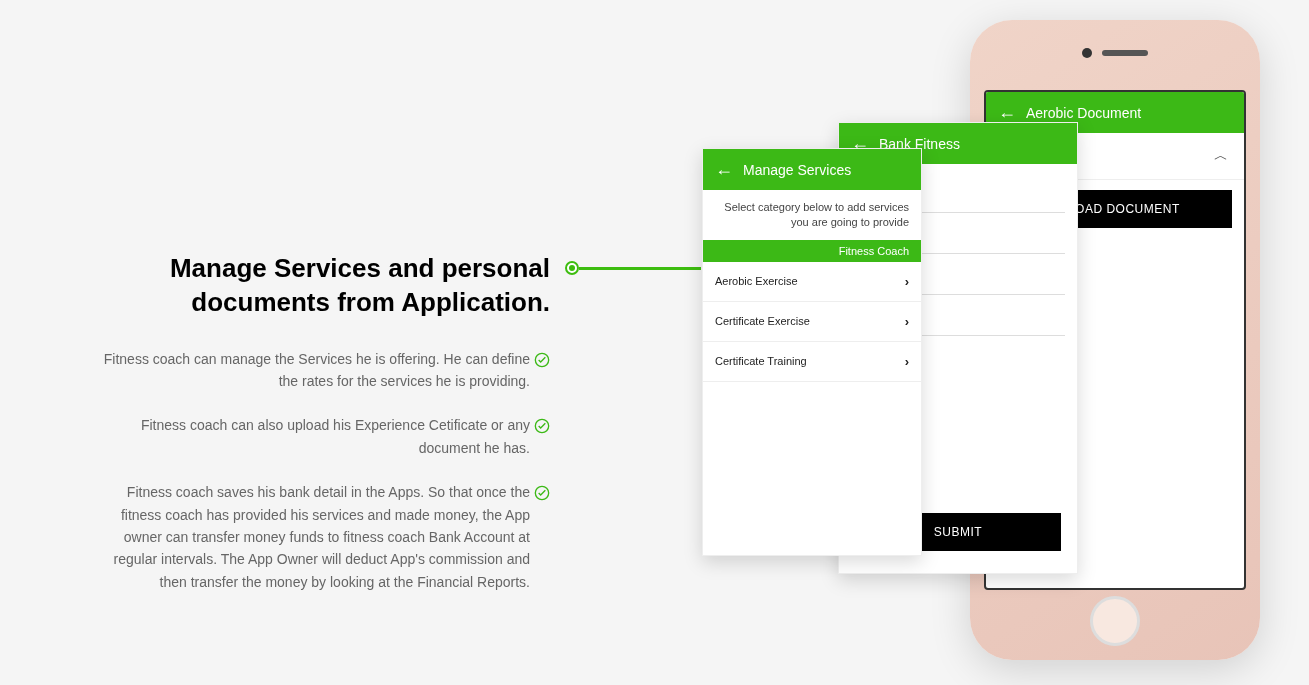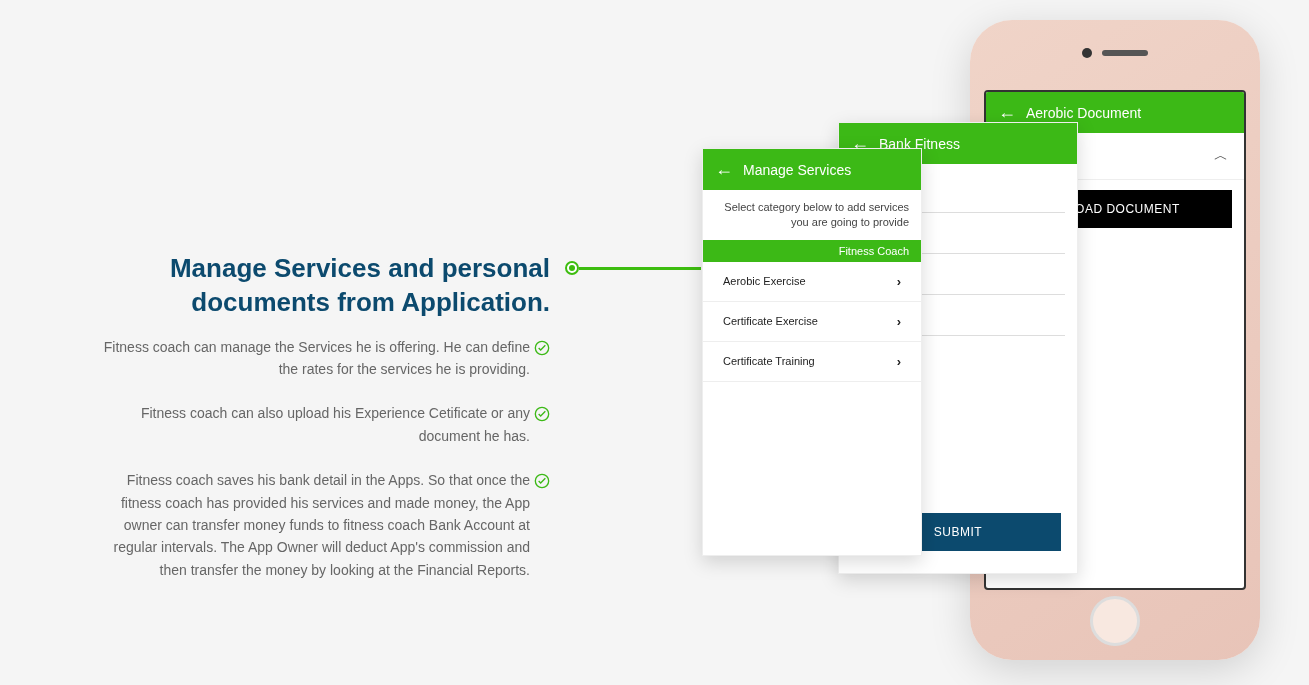--- a/index.html
+++ b/index.html
@@ -14,23 +14,23 @@
 .content-left {
   position: absolute;
   left: 90px;
   top: 252px;
   width: 460px;
   text-align: right;
 }
 .section-title {
   font-size: 26px;
   font-weight: 600;
-  color: #0c4a6e;
+  color: #000000;
   line-height: 1.3;
-  margin-bottom: 16px;
+  margin-bottom: 28px;
 }
 .feature-row {
   display: flex;
   align-items: flex-start;
   justify-content: flex-end;
   margin-bottom: 22px;
   gap: 4px;
 }
 .feature-text {
   font-size: 14px;
@@ -158,21 +158,21 @@
   color: #666;
   margin-bottom: 6px;
   outline: none;
   background: transparent;
 }
 .submit-btn {
   position: absolute;
   bottom: 22px;
   left: 16px;
   right: 16px;
-  background: #0c4a6e;
+  background: #000000;
   color: #fff;
   padding: 12px;
   text-align: center;
   font-size: 12px;
   letter-spacing: 0.5px;
   cursor: pointer;
 }
 
 
 .screen-services {
@@ -193,21 +193,21 @@
   text-align: right;
 }
 .category-label {
   background: #3cb916;
   color: #fff;
   padding: 5px 12px;
   font-size: 11px;
   text-align: right;
 }
 .service-item {
-  padding: 12px 20px;
+  padding: 12px 12px;
   display: flex;
   justify-content: space-between;
   align-items: center;
   border-bottom: 1px solid #eee;
   font-size: 11px;
   color: #222;
   cursor: pointer;
 }
 .chevron-right { font-size: 13px; font-weight: bold; color: #222; }
 </style>

